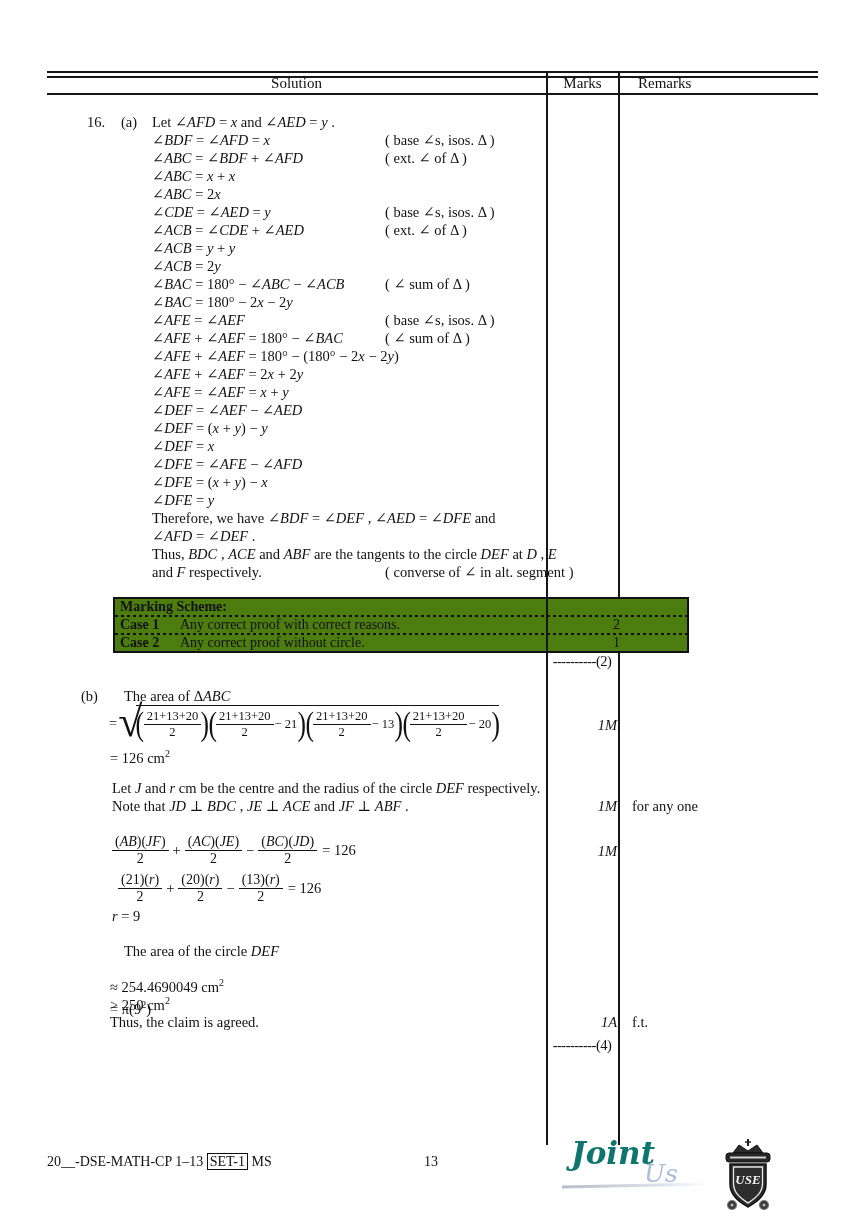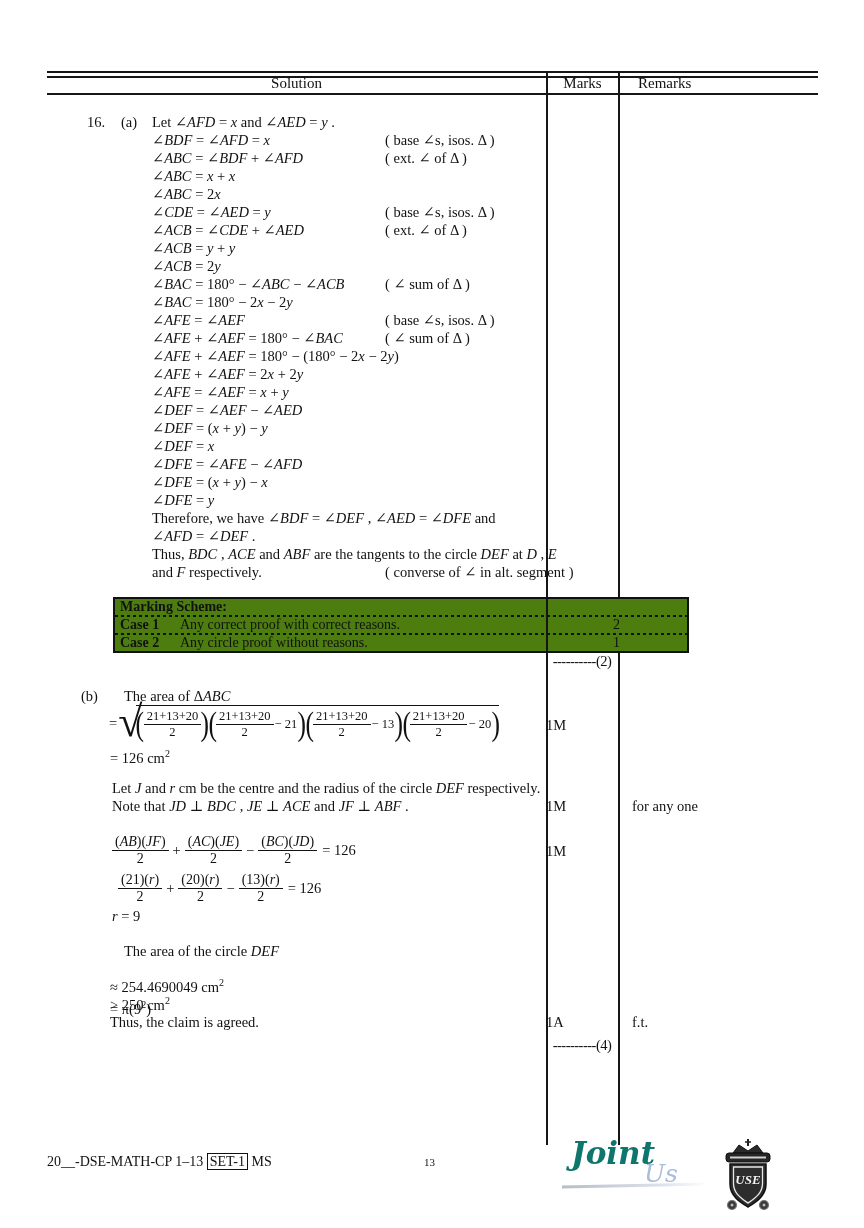--- a/index.html
+++ b/index.html
@@ -28,21 +28,21 @@
   .msbox { position:absolute; left:113px; top:597px; width:576px; border:2px solid #111; background:#4d7c0f; }
   .msrow { position:relative; height:16px; line-height:16px; font-size:14px; }
   .ms-title { font-weight:bold; padding-left:5px; }
   .dotsep { height:2px; background:repeating-linear-gradient(90deg,#111 0 3px,transparent 3px 6px); }
   .case-row { display:flex; }
   .case-left { width:431px; padding-left:5px; white-space:nowrap; }
   .case-label { font-weight:bold; display:inline-block; width:60px; }
   .case-marks { flex:1; text-align:center; }
   .msbox .vdiv { position:absolute; left:431px; top:0; bottom:0; width:1.5px; background:#161616; }
 
-  .marks-cell { position:absolute; left:546px; width:71px; text-align:left; }
+  .marks-cell { position:absolute; left:546px; width:71px; text-align:right;font-style:italic; }
   .remark-cell { position:absolute; left:632px; }
   .dashline { position:absolute; left:541px; width:82px; text-align:center; white-space:nowrap; letter-spacing:-0.5px; }
 
   
   .abs { position:absolute; }
   .eqrow { display:flex; align-items:center; white-space:nowrap; }
   .fr { display:inline-block; text-align:center; vertical-align:middle; }
   .fr .n { display:block; padding:0 3px; line-height:16px; }
   .fr .d { display:block; border-top:1.2px solid #111; line-height:16px; }
   #heron { font-size:12.5px; }
@@ -50,21 +50,21 @@
   .bigp { font-size:34px; font-weight:300; line-height:34px; font-family:"Liberation Serif",serif; transform:scaleX(0.75); display:inline-block; margin:0 -2px; }
   .radical { font-size:44px; line-height:40px; font-weight:300; margin-right:-6px; position:relative; top:-1px; }
   .sqrt-content { border-top:1.5px solid #111; display:flex; align-items:center; padding-top:1px; }
   #eq2 .fr, #eq3 .fr { font-size:14px; }
   .op { margin:0 4px; }
   .rhs { margin-left:5px; }
 
   
   .footer-code { position:absolute; left:47px; top:1153px; font-size:14px; }
   .set-badge { border:1px solid #111; padding:0 2px; }
-  .pageno { position:absolute; left:424px; top:1153px; font-size:11px; }
+  .pageno { position:absolute; left:424px; top:1153px; font-size:14px; }
   .joint { position:absolute; left:571px; top:1138px; font-size:31px; line-height:31px; font-style:italic; font-weight:600; color:#0f766e; font-family:"DejaVu Serif",serif; }
   .us { position:absolute; left:644px; top:1161px; font-size:25px; line-height:25px; font-style:italic; color:#a9bcd9; font-family:"DejaVu Serif",serif; }
   .swoosh { position:absolute; left:562px; top:1184px; width:146px; height:3px; background:linear-gradient(to right,#b9bcc9,#dde2ee 70%,rgba(255,255,255,0)); transform:rotate(-1.2deg); }
   .crest { position:absolute; left:720px; top:1137px; }
 </style>
 </head>
 <body>
 
 <div class="page">
 
@@ -114,21 +114,21 @@
   <div class="msbox">
     <div class="msrow ms-title">Marking Scheme:</div>
     <div id="ms-cases">
         <div class="dotsep"></div>
         <div class="msrow case-row">
           <span class="case-left"><span class="case-label">Case 1</span><span>Any correct proof with correct reasons.</span></span>
           <span class="case-marks">2</span>
         </div>
         <div class="dotsep"></div>
         <div class="msrow case-row">
-          <span class="case-left"><span class="case-label">Case 2</span><span>Any circle proof without reasons.</span></span>
+          <span class="case-left"><span class="case-label">Case 2</span><span>Any correct proof without circle.</span></span>
           <span class="case-marks">1</span>
         </div>
       </div>
     <div class="vdiv"></div>
   </div>
   <div class="dashline" style="top:652px;">----------(2)</div>
 
   <span class="abs" style="left:81px; top:687px;">(b)</span>
   <span class="abs mt" style="left:124px; top:687px;">The area of Δ<i>ABC</i></span>
 

